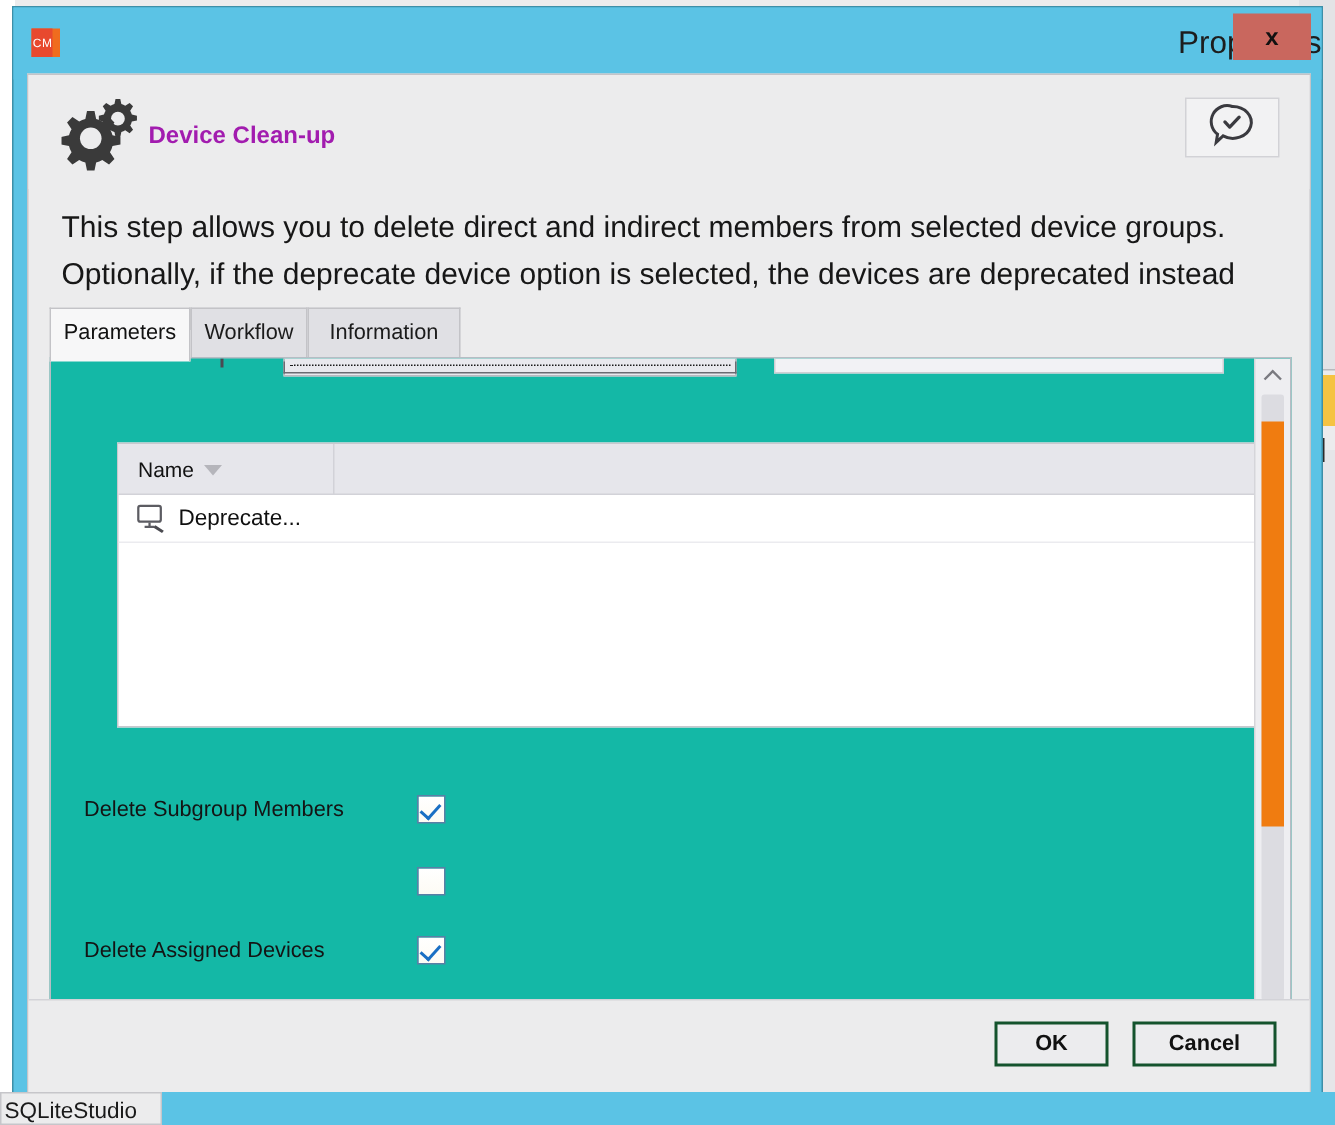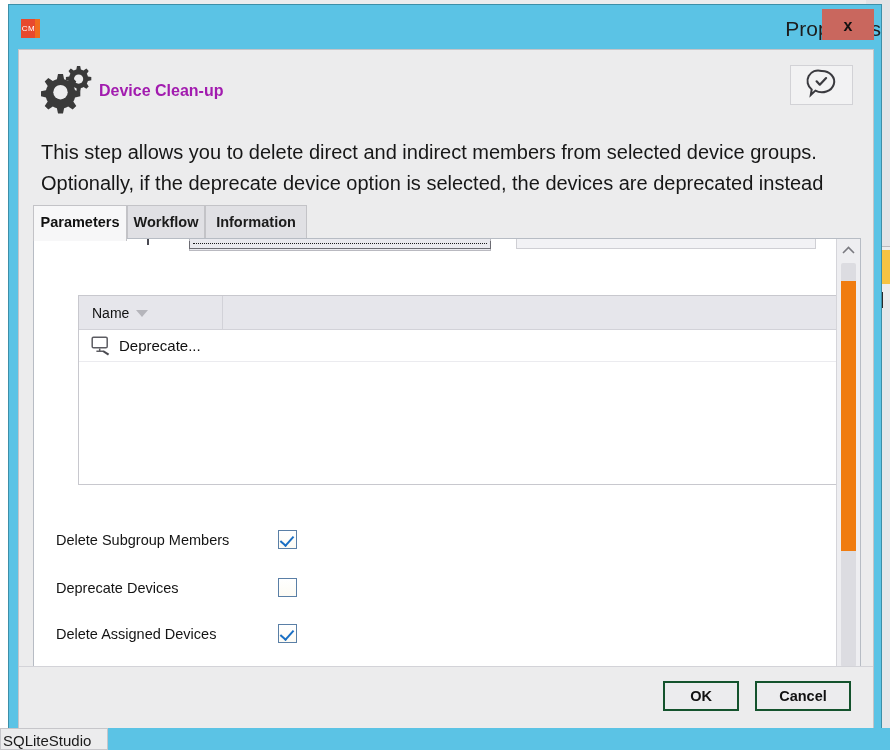--- a/index.html
+++ b/index.html
@@ -142,37 +142,36 @@
   .tab {
     position: absolute; top: 0; height: 34px;
     background: #e0e0e4;
     border: 1px solid #c3c3c7;
     border-bottom: none;
     box-sizing: border-box;
     font-size: 14.5px; color: #1b1b1b;
     line-height: 33px;
     text-align: center;
     cursor: pointer;
-    font-weight: bold;
   }
   .tab.active {
     background: #f7f7f8;
     color: #111;
     height: 36px;
     z-index: 3;
   }
   #tab-parameters  { left: 0px;   width: 94px; }
   #tab-workflow    { left: 94px;  width: 78px; }
   #tab-information { left: 172px; width: 102px; }
 
   
   #tabpanel {
     position: absolute; left: 14px; top: 188px;
     width: 828px; height: 454px;
-    background: #ffffff;
+    background: #14b8a6;
     border: 1px solid #b7bcc4;
     box-sizing: border-box;
     overflow: hidden;
   }
 
   
   #clipped-field {
     position: absolute; left: 155px; top: -8px;
     width: 302px; height: 20px;
     background: #e9e9ee;
@@ -421,21 +420,20 @@
             </div>
             <div id="row-label">Deprecate...</div>
           </div>
         </div>
 
         <div class="cbrow" id="cbrow-0">
           <div class="cb-label">Delete Subgroup Members</div>
           <div class="cb-box checked"></div>
         </div>
         <div class="cbrow" id="cbrow-1">
-          <div class="cb-label">Deprecate Devices</div>
           <div class="cb-box"></div>
         </div>
         <div class="cbrow" id="cbrow-2">
           <div class="cb-label">Delete Assigned Devices</div>
           <div class="cb-box checked"></div>
         </div>
 
         <div id="vscroll">
           <div class="sb-arrow" id="vscroll-up">
             <svg width="23" height="22" viewBox="0 0 23 22">

